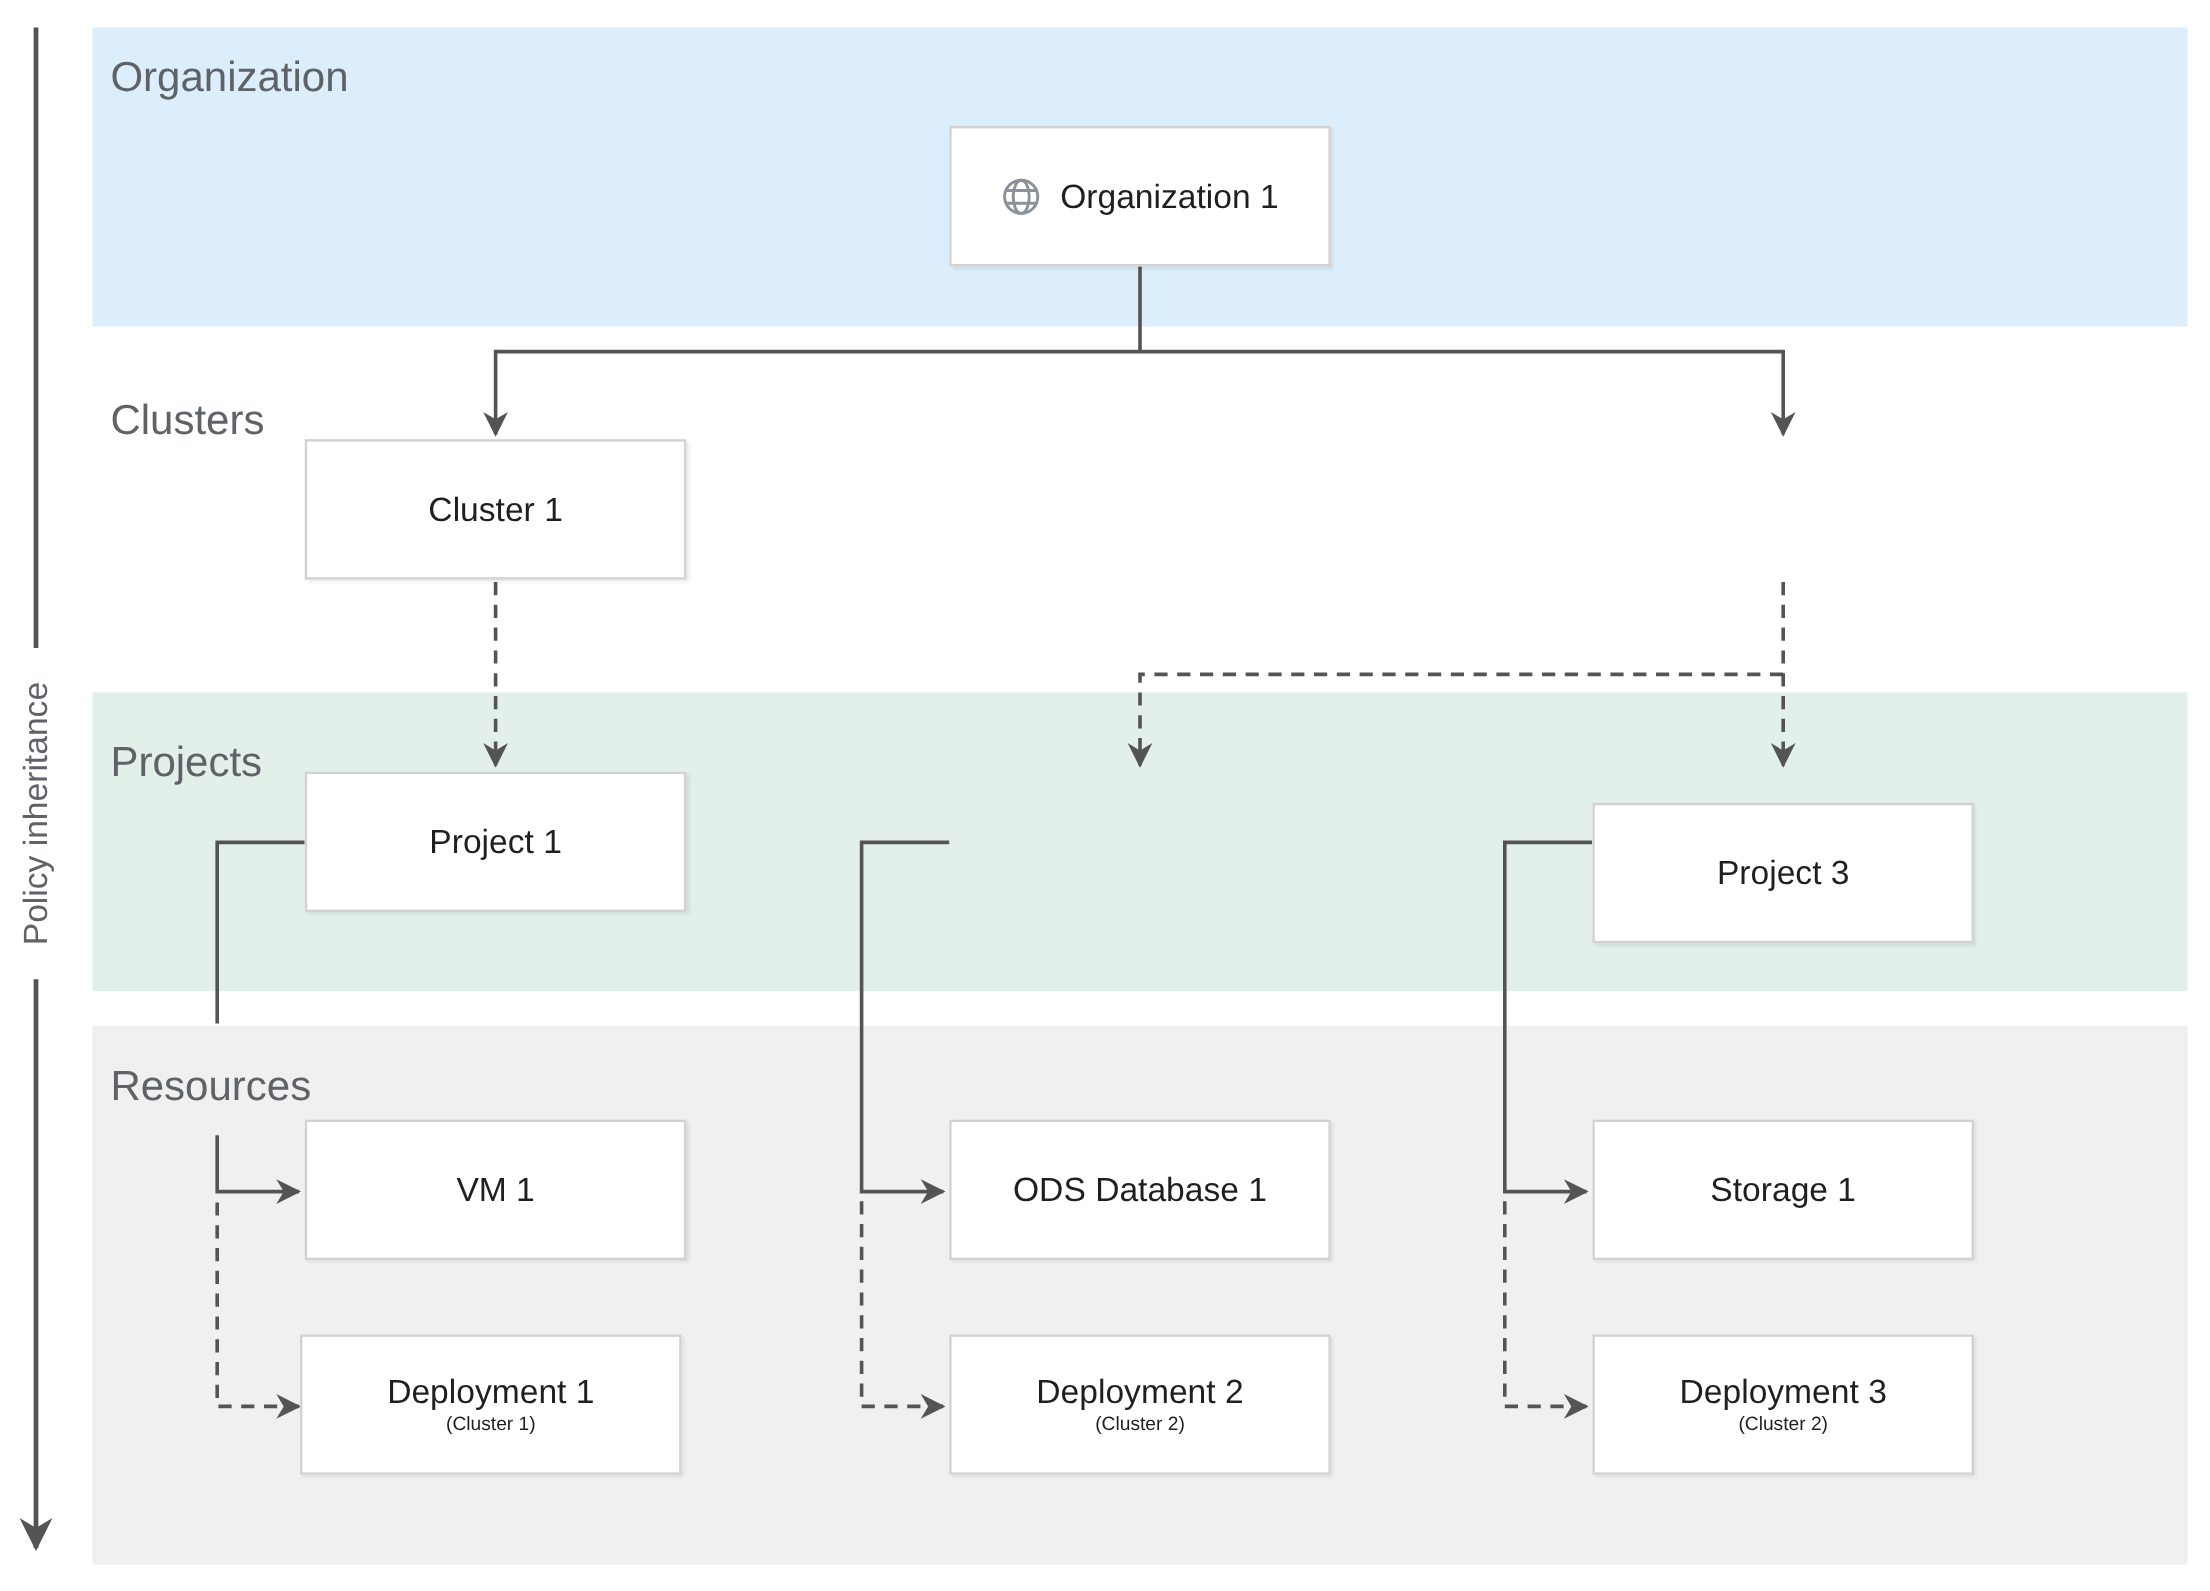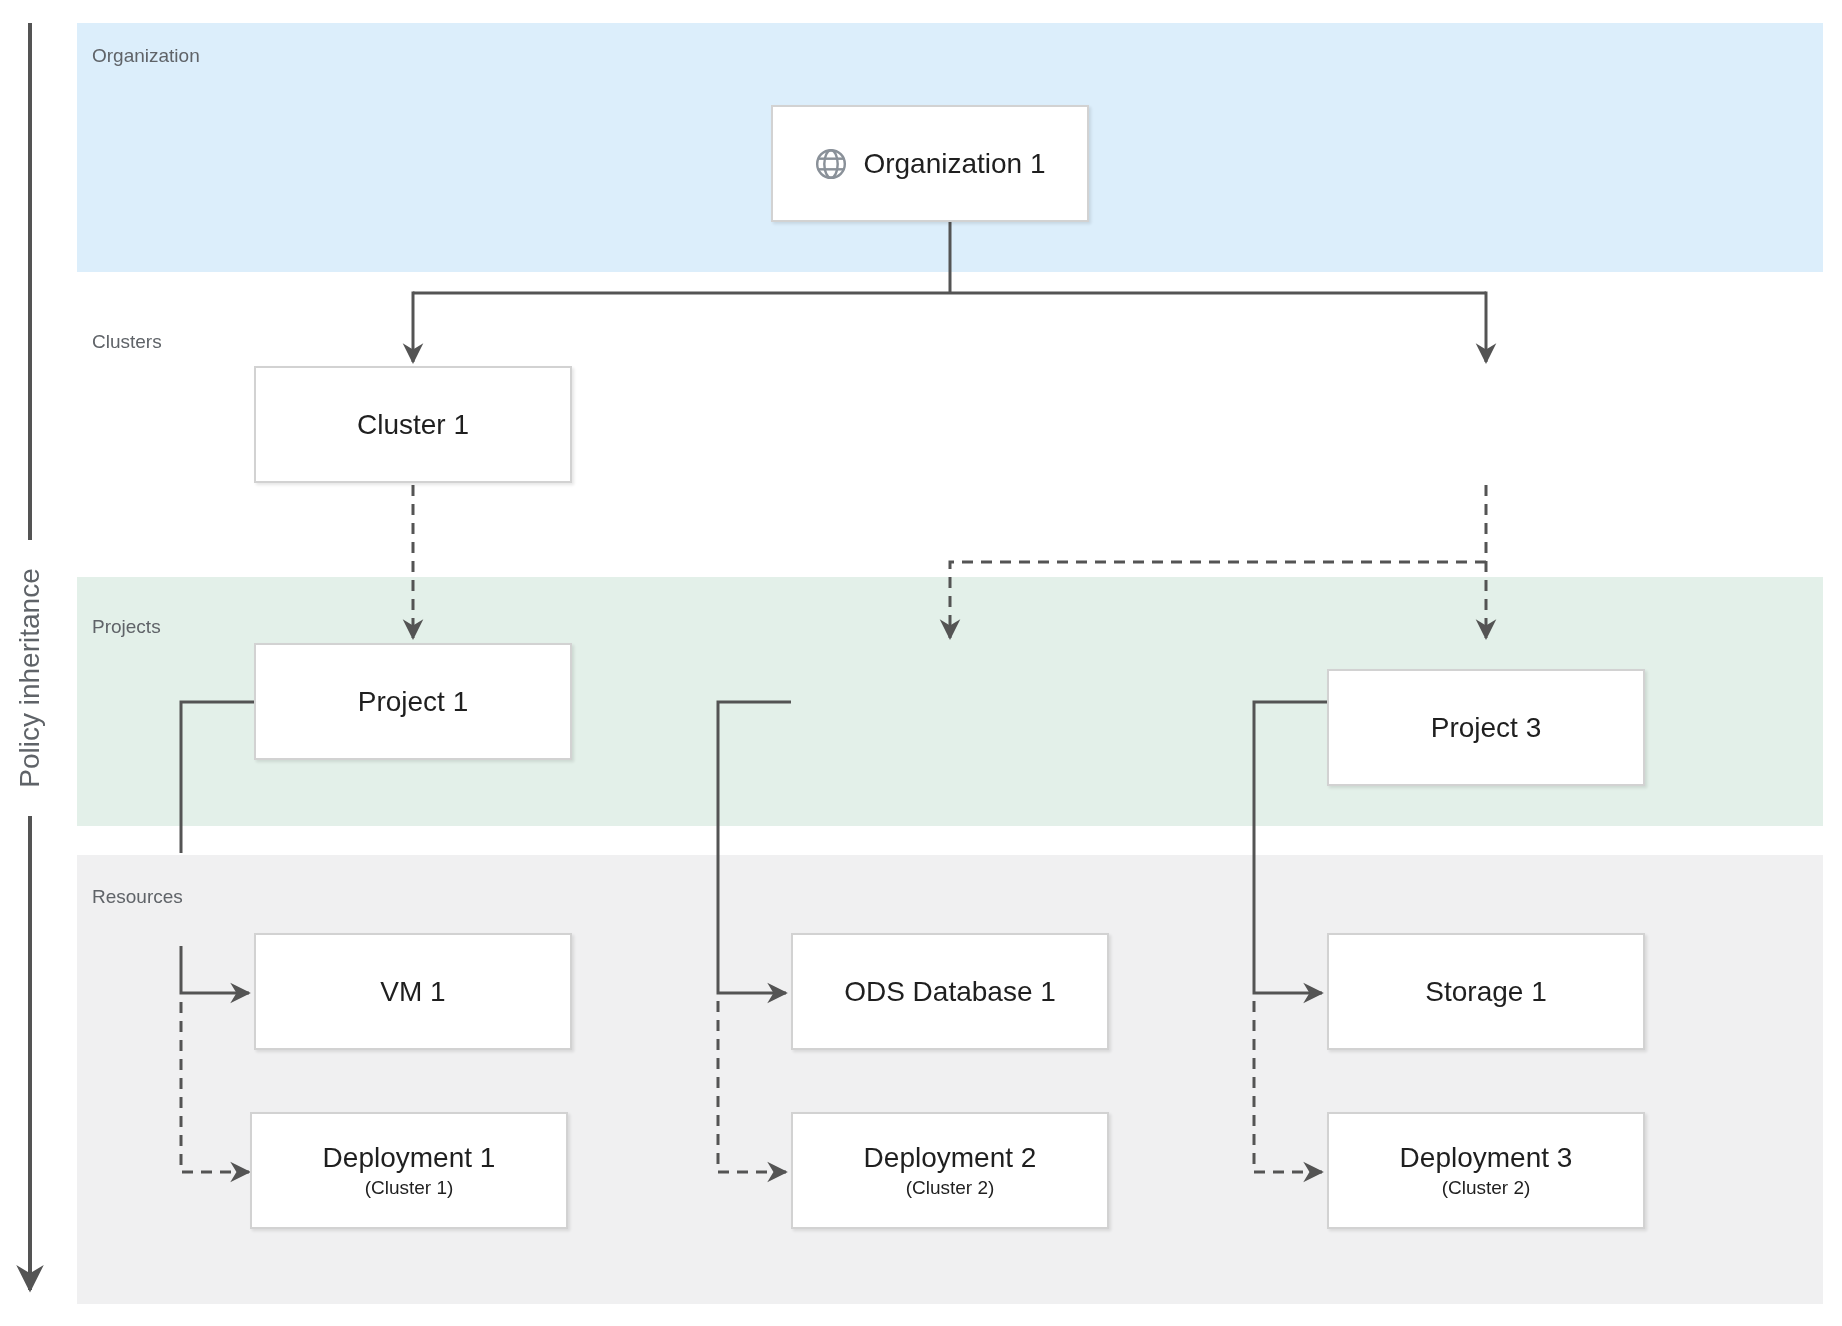--- a/index.html
+++ b/index.html
@@ -11,36 +11,36 @@
     overflow:hidden;
   }
   
   .band{position:absolute;left:77px;width:1746px;}
   .band-organization{top:23px;height:249px;background:#dceefb;}
   .band-clusters{top:272px;height:305px;background:transparent;}
   .band-projects{top:577px;height:249px;background:#e3f0e9;}
   .band-resources{top:855px;height:449px;background:#f0f0f1;}
   .band-label{
     position:absolute;left:92px;
-    font-size:19px;line-height:1.15;color:#5f6368;
+    font-size:35px;line-height:1.15;color:#5f6368;
     white-space:nowrap;
   }
   
   .wires{position:absolute;left:0;top:0;pointer-events:none;}
   
   .node{
     position:absolute;width:318px;height:117px;box-sizing:border-box;
     background:#ffffff;border:2px solid #d2d2d2;
     box-shadow:2px 2px 3px rgba(0,0,0,0.10);
     display:flex;flex-direction:column;align-items:center;justify-content:center;
     color:#1f1f1f;font-size:28px;text-align:center;
   }
   .node-row{flex-direction:row;gap:15px;}
   .node-label{white-space:nowrap;}
-  .node-sub{font-size:19px;margin-top:3px;white-space:nowrap;}
+  .node-sub{font-size:16px;margin-top:3px;white-space:nowrap;}
   .globe{flex:0 0 auto;display:block;}
   
   .policy-label{
     position:absolute;left:30px;top:678px;
     transform:translate(-50%,-50%) rotate(-90deg);
     font-size:28px;color:#5f6368;white-space:nowrap;
   }
 </style>
 </head>
 <body>
@@ -83,21 +83,21 @@
       <path d="M1327,702 H1254 V993 H1322" marker-end="url(#arw)"></path>
       <path stroke-dasharray="11 8" d="M1254,1001 V1172 H1322" marker-end="url(#arw)"></path>
     </g>
 
     <g stroke="#545454" stroke-width="4" fill="none">
       <path d="M30,23 V540"></path>
       <path d="M30,816 V1290" marker-end="url(#arw)"></path>
     </g>
   </svg>
 
-  <div class="node node-row" style="left:771px;top:105px">
+  <div class="node node-row" style="left:791px;top:105px">
     <svg class="globe" width="34" height="34" viewBox="0 0 32 32">
       <g stroke="#8a9199" stroke-width="2.3" fill="none">
         <circle cx="16" cy="16" r="13"></circle>
         <ellipse cx="16" cy="16" rx="6.3" ry="13"></ellipse>
         <line x1="4.6" y1="11" x2="27.4" y2="11"></line>
         <line x1="4.6" y1="21" x2="27.4" y2="21"></line>
       </g>
     </svg>
     <span class="node-label">Organization 1</span>
   </div>

